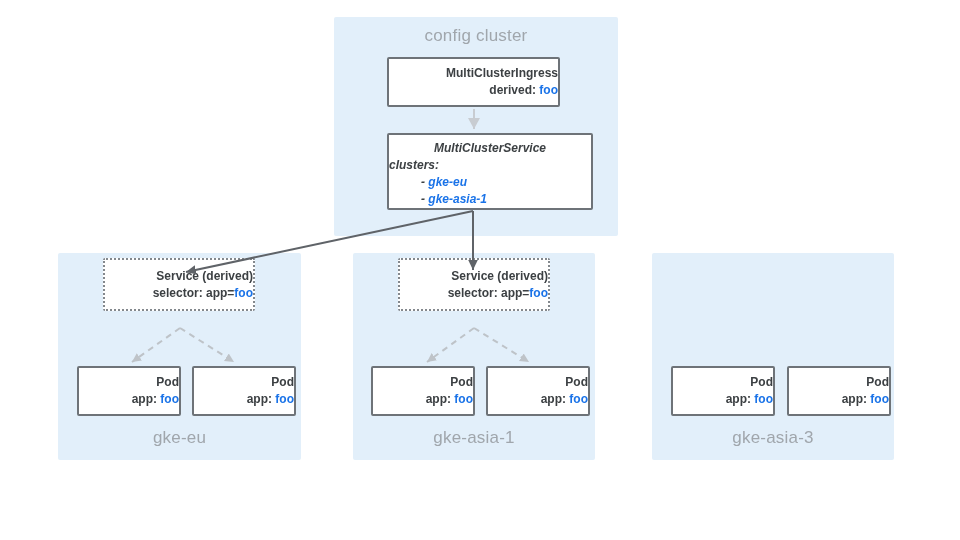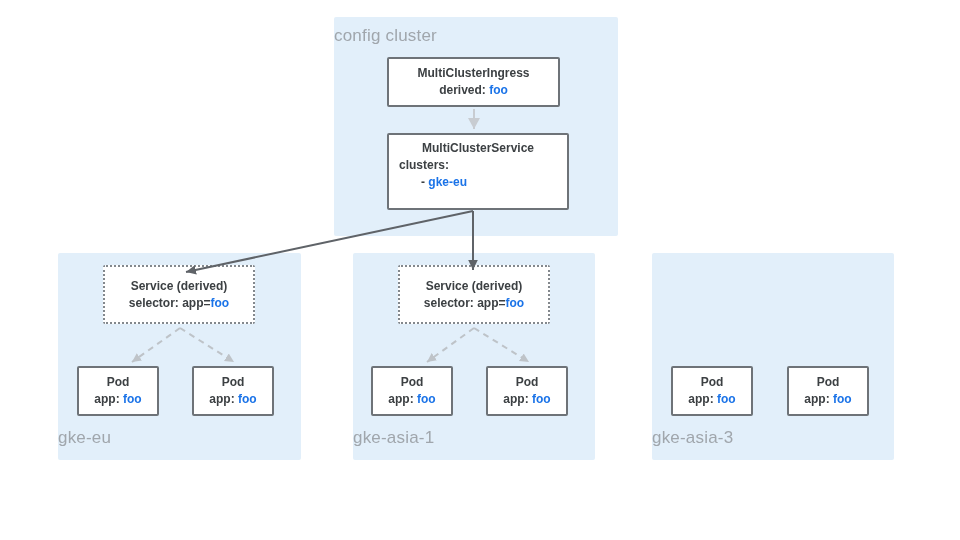--- a/index.html
+++ b/index.html
@@ -5,44 +5,44 @@
   html,body{margin:0;padding:0;background:#ffffff;}
   body{width:960px;height:540px;font-family:"Liberation Sans",sans-serif;}
   .stage{position:relative;width:960px;height:540px;overflow:hidden;background:#ffffff;}
 
   .panel{position:absolute;background:var(--panel-blue,#E2EFFA);border-radius:2px;}
   .panel-config{left:334px;top:17px;width:284px;height:219px;}
   .panel-gke-eu{left:58px;top:253px;width:243px;height:207px;}
   .panel-gke-asia-1{left:353px;top:253px;width:242px;height:207px;}
   .panel-gke-asia-2{left:652px;top:253px;width:242px;height:207px;}
 
-  .panel-label{position:absolute;left:0;width:100%;
+  .panel-label{position:absolute;left:0;width:100%;text-align:center;
     color:var(--label-gray,#A0A6AC);font-size:17px;letter-spacing:.2px;}
   .label-top{top:9px;}
   .label-bottom{bottom:12px;}
 
   .box{position:absolute;box-sizing:border-box;background:#ffffff;
     border:2px solid var(--box-border-gray,#6E7378);border-radius:2px;
     color:var(--text-dark,#3C4043);font-size:12px;font-weight:bold;line-height:17px;
-    display:flex;flex-direction:column;justify-content:center;text-align:center;}
+    display:flex;flex-direction:column;justify-content:center;text-align:right;}
   .box .blue{color:var(--link-blue,#1A73E8);}
 
   .box-mci{left:53px;top:40px;width:173px;height:50px;}
-  .box-mcs{left:53px;top:116px;width:182px;height:77px;justify-content:flex-start;
-    padding-top:5px;text-align:left;}
+  .box-mcs{left:53px;top:116px;width:206px;height:77px;justify-content:flex-start;
+    padding-top:5px;text-align:left;font-style:italic;}
   .box-mcs .mcs-title{text-align:center;}
-  .box-mcs .mcs-line{padding-left:10px;}
+  .box-mcs .mcs-line{}
   .box-mcs .mcs-item{padding-left:32px;}
 
-  .box-service{top:12px;width:152px;height:59px;background:#ffffff;
+  .box-service{top:5px;width:152px;height:53px;background:#ffffff;
     border:2px dotted #83888D;}
   .svc-eu{left:45px;}
   .svc-asia1{left:45px;}
 
-  .box-pod{top:113px;width:82px;height:50px;}
+  .box-pod{top:113px;width:104px;height:50px;}
 
   .arrows{position:absolute;left:0;top:0;z-index:3;pointer-events:none;}
   .arrows .dark{stroke:var(--arrow-dark,#5F6368);stroke-width:2;}
   .arrows .light{stroke:var(--arrow-light,#C8CCD1);stroke-width:2;}
   .arrows .dashed{stroke:var(--arrow-light-dashed,#BEC3C8);stroke-width:2;
     stroke-dasharray:6 5;}
   .mk-dark{fill:var(--arrow-dark,#5F6368);}
   .mk-light{fill:var(--arrow-light,#C8CCD1);}
   .mk-dash{fill:var(--arrow-light-dashed,#BEC3C8);}
 </style>
@@ -56,20 +56,21 @@
 
     <div class="box box-mci">
       <div>MultiClusterIngress</div>
       <div><span>derived: </span><span class="blue">foo</span></div>
     </div>
 
     <div class="box box-mcs">
       <div class="mcs-title">MultiClusterService</div>
       <div class="mcs-line">clusters:</div>
       <div class="mcs-item"><span>- </span><span class="blue">gke-eu</span></div>
+      <div class="mcs-item"><span>- </span><span class="blue">gke-asia-1</span></div>
     </div>
   </section>
 
   <section class="panel panel-gke-eu">
     <div class="box box-service svc-eu">
       <div>Service (derived)</div>
       <div><span>selector: app=</span><span class="blue">foo</span></div>
     </div>
     <div class="box box-pod" style="left:19px;">
       <div>Pod</div>

